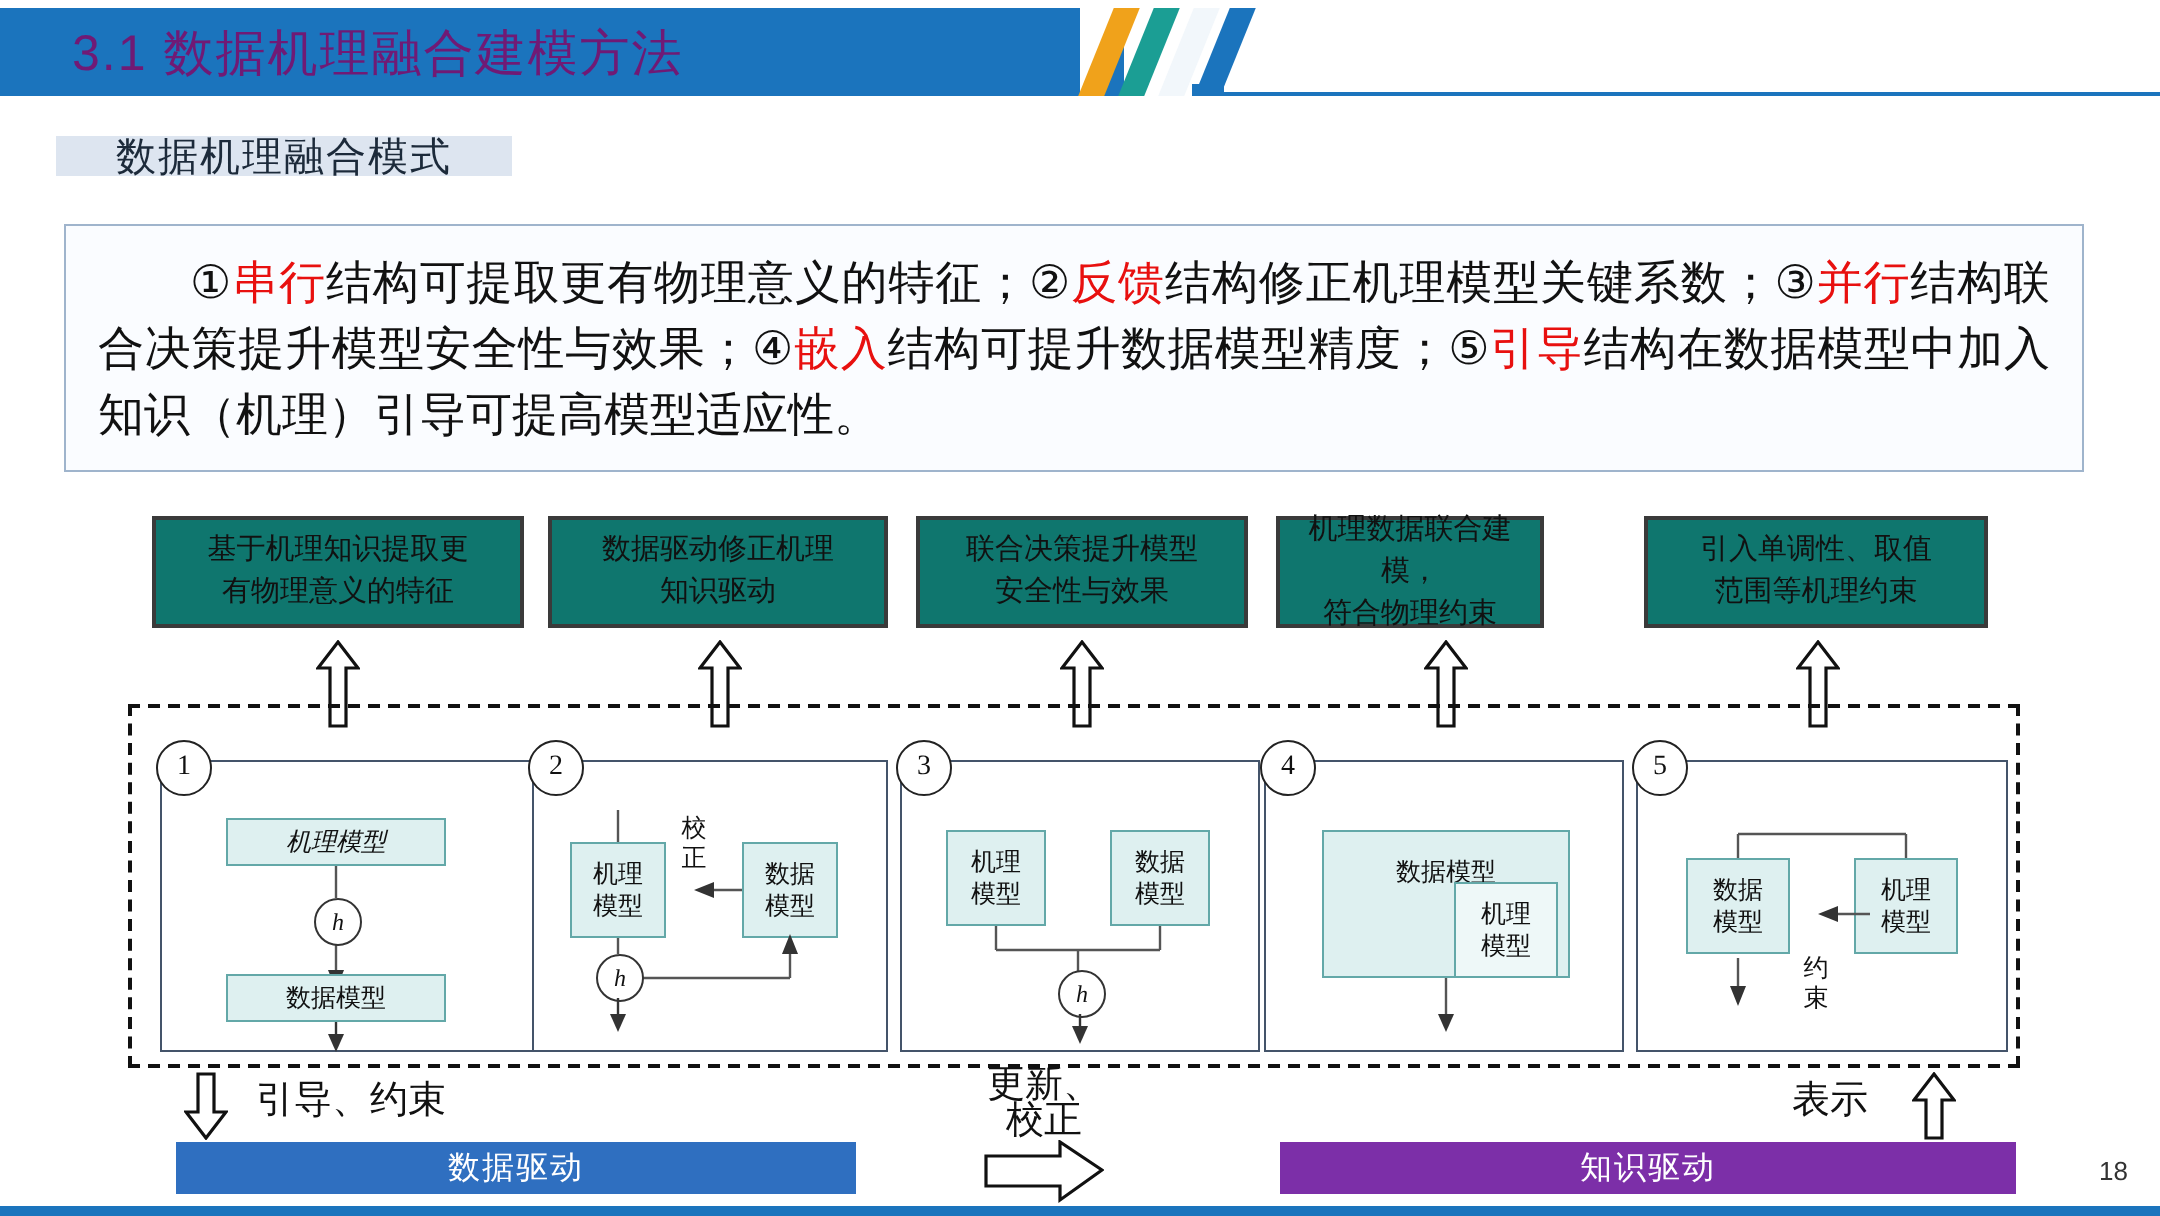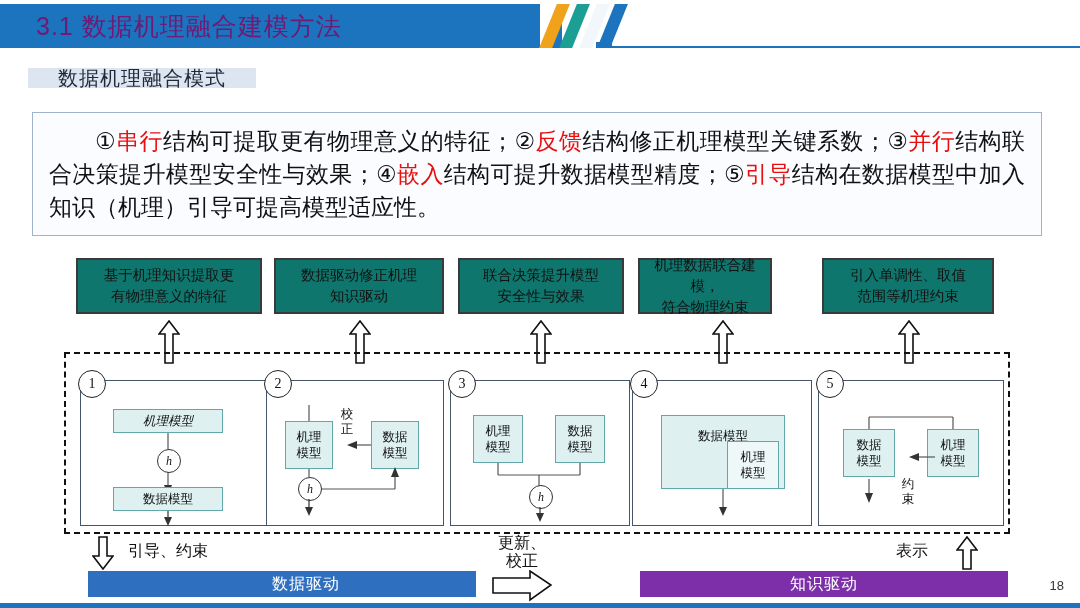--- a/index.html
+++ b/index.html
@@ -106,27 +106,27 @@
   .hcirc{
     position:absolute;width:22px;height:22px;border-radius:50%;
     border:1.2px solid #333;background:#fff;
     display:flex;align-items:center;justify-content:center;
     font-size:12px;font-style:italic;
     font-family:"Liberation Serif","DejaVu Serif",serif;color:#111;
   }
   .lbl{position:absolute;font-size:12.5px;line-height:15px;color:#111;text-align:center;}
 
   
-  .botlbl{position:absolute;font-size:16px;line-height:18px;color:#111;}
+  .botlbl{position:absolute;font-size:19px;line-height:18px;color:#111;}
 
   .bar{
     position:absolute;height:26px;display:flex;align-items:center;justify-content:center;
     color:#ffffff;font-size:16px;letter-spacing:1px;
   }
-  .bar-data{left:88px;top:571px;width:340px;background:#2f6fc0;padding-left:48px;}
+  .bar-data{left:88px;top:571px;width:340px;background:#2f6fc0;}
   .bar-know{left:640px;top:571px;width:368px;background:#7c2fa8;}
 
   .pagenum{position:absolute;right:16px;top:578px;font-size:13px;color:#333;}
   .footline{position:absolute;left:0;bottom:0;width:1080px;height:5px;background:#1b74bd;}
 </style>
 </head>
 <body>
 
 <div class="hdr-wrap">
   <div class="hdr-bar"></div>

